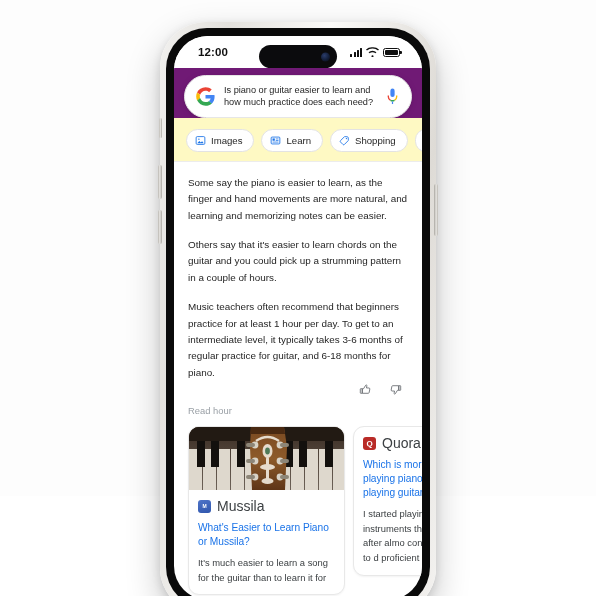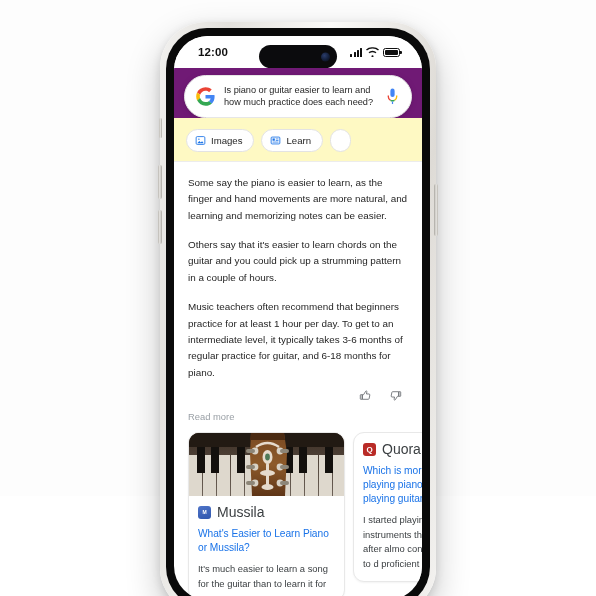--- a/index.html
+++ b/index.html
@@ -182,21 +182,21 @@
     padding: 13px 14px 0 14px;
     background: #fff;
   }
   .answer p {
     font-size: 9.9px;
     line-height: 16.4px;
     color: #1f1f1f;
     margin-bottom: 13px;
     letter-spacing: -0.01px;
   }
-  .answer p:last-of-type { margin-bottom: 6px; }
+  .answer p:last-of-type { margin-bottom: 0; }
 
   .feedback {
     display: flex;
     justify-content: flex-end;
     gap: 17px;
     padding: 2px 6px 0 0;
   }
   .feedback svg { width: 13px; height: 13px; }
 
   .readmore {
@@ -339,20 +339,27 @@
             <svg class="ci" viewBox="0 0 24 24">
               <rect x="2.5" y="4.5" width="19" height="15" rx="2" fill="none" stroke="#1a73e8" stroke-width="1.9"></rect>
               <rect x="5.5" y="7.5" width="5" height="5" fill="#1a73e8"></rect>
               <rect x="12.5" y="7.8" width="6" height="1.6" fill="#1a73e8"></rect>
               <rect x="12.5" y="11" width="6" height="1.6" fill="#1a73e8"></rect>
               <rect x="5.5" y="14.6" width="13" height="1.6" fill="#1a73e8"></rect>
             </svg>
             <span class="lbl">Learn</span>
           </div>
           <div class="chip">
+            <svg class="ci" viewBox="0 0 24 24">
+              <path d="M3.2 12.4l8.2-8.2a2 2 0 0 1 1.5-.6l5.3.3a2 2 0 0 1 1.9 1.9l.3 5.3a2 2 0 0 1-.6 1.5l-8.2 8.2a2 2 0 0 1-2.8 0l-5.6-5.6a2 2 0 0 1 0-2.8z" fill="none" stroke="#1a73e8" stroke-width="1.9"></path>
+              <circle cx="16.2" cy="7.8" r="1.5" fill="#1a73e8"></circle>
+            </svg>
+            <span class="lbl">Shopping</span>
+          </div>
+          <div class="chip">
             
             
           </div>
         </div>
 
         <div class="divider"></div>
 
         <div class="answer">
           <p>Some say the piano is easier to learn, as the finger and hand movements are more natural, and learning and memorizing notes can be easier.</p>
           <p>Others say that it's easier to learn chords on the guitar and you could pick up a strumming pattern in a couple of hours.</p>
@@ -362,21 +369,21 @@
             <svg viewBox="0 0 24 24">
               <path d="M6 10.5h2.4l4-6.4c.3-.5.9-.7 1.4-.5.6.2.9.8.8 1.4l-.8 4.2h4.6c1 0 1.8.9 1.6 1.9l-1.3 6.6c-.15.8-.85 1.3-1.65 1.3H6z" fill="none" stroke="#5f6368" stroke-width="1.5" stroke-linejoin="round"></path>
               <rect x="2.4" y="10.5" width="3.6" height="8.5" rx="0.8" fill="none" stroke="#5f6368" stroke-width="1.5"></rect>
             </svg>
             <svg viewBox="0 0 24 24">
               <path d="M18 13.5h-2.4l-4 6.4c-.3.5-.9.7-1.4.5-.6-.2-.9-.8-.8-1.4l.8-4.2H5.6c-1 0-1.8-.9-1.6-1.9l1.3-6.6C5.45 5.5 6.15 5 6.95 5H18z" fill="none" stroke="#5f6368" stroke-width="1.5" stroke-linejoin="round"></path>
               <rect x="18" y="5" width="3.6" height="8.5" rx="0.8" fill="none" stroke="#5f6368" stroke-width="1.5"></rect>
             </svg>
           </div>
 
-          <div class="readmore">Read more</div>
+          <div class="readmore">Read hour</div>
         </div>
 
         <div class="cards">
 
           <div class="card">
             <div class="thumb">
               <svg viewBox="0 0 157 63" width="157" height="63" preserveAspectRatio="none">
                 <defs>
                   <linearGradient id="kbg" x1="0" y1="0" x2="0" y2="1">
                     <stop offset="0" stop-color="#3a2c22"></stop>

